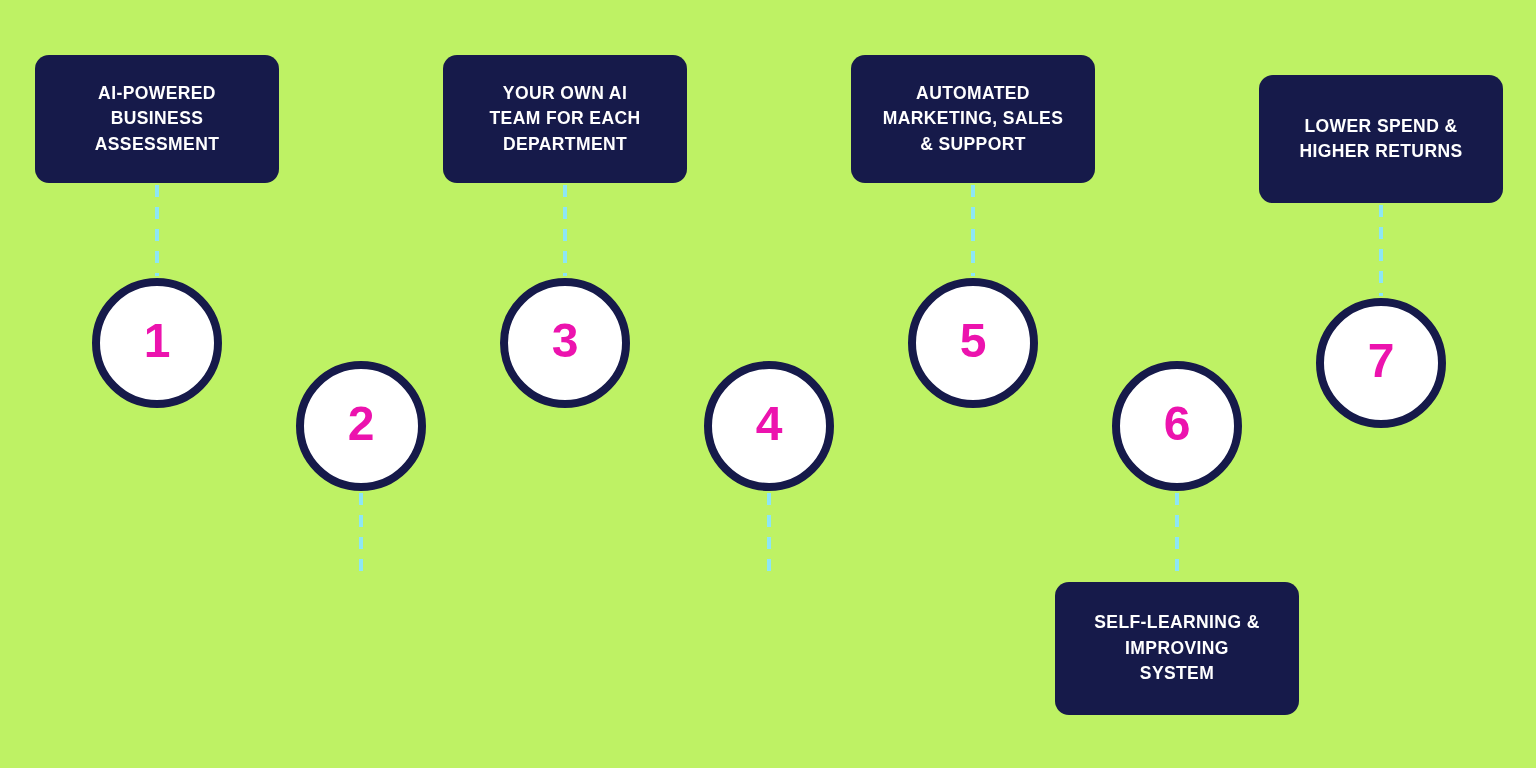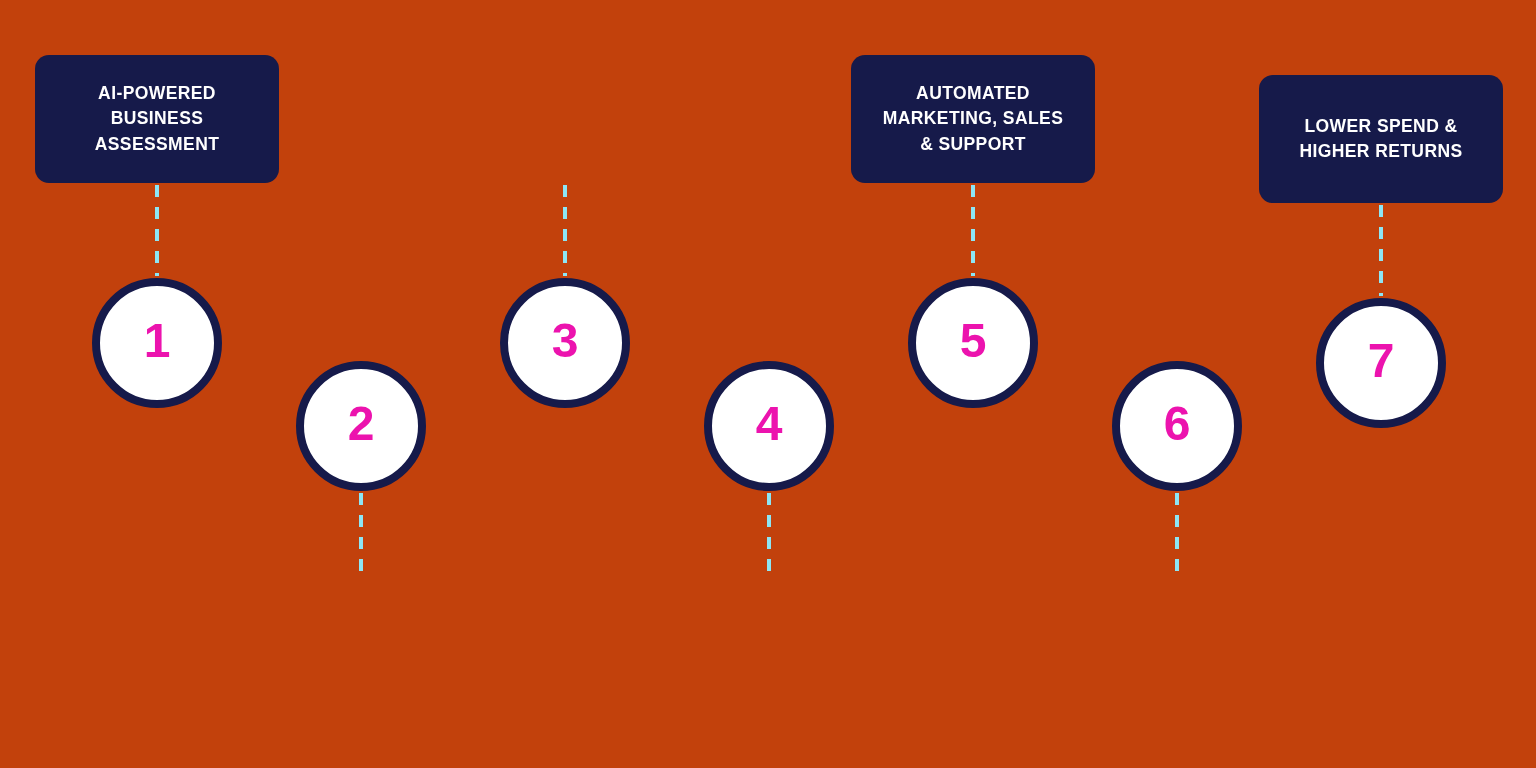--- a/index.html
+++ b/index.html
@@ -3,21 +3,21 @@
 <meta charset="utf-8">
 <style>
   * { margin: 0; padding: 0; box-sizing: border-box; }
   html, body { background: #ffffff; }
   body { font-family: "Liberation Sans", sans-serif; }
 
   .canvas {
     position: relative;
     width: 1536px;
     height: 768px;
-    background: #c2410c;
+    background: #bef264;
     overflow: hidden;
   }
 
   .step {
     position: absolute;
     top: 0;
     width: 244px;
     height: 768px;
   }
 
@@ -110,20 +110,25 @@
   </div>
 
   <div class="step bottom s2">
     <div class="connector"></div>
     <div class="circle">
       <span class="number">2</span>
     </div>
   </div>
 
   <div class="step top s3">
+    <div class="label-box">
+      <span class="label-text">YOUR OWN AI
+TEAM FOR EACH
+DEPARTMENT</span>
+    </div>
     <div class="connector"></div>
     <div class="circle">
       <span class="number">3</span>
     </div>
   </div>
 
   <div class="step bottom s4">
     <div class="connector"></div>
     <div class="circle">
       <span class="number">4</span>
@@ -136,20 +141,25 @@
 MARKETING, SALES
 &amp; SUPPORT</span>
     </div>
     <div class="connector"></div>
     <div class="circle">
       <span class="number">5</span>
     </div>
   </div>
 
   <div class="step bottom s6">
+    <div class="label-box">
+      <span class="label-text">SELF-LEARNING &amp;
+IMPROVING
+SYSTEM</span>
+    </div>
     <div class="connector"></div>
     <div class="circle">
       <span class="number">6</span>
     </div>
   </div>
 
   <div class="step top s7">
     <div class="label-box">
       <span class="label-text">LOWER SPEND &amp;
 HIGHER RETURNS</span>

